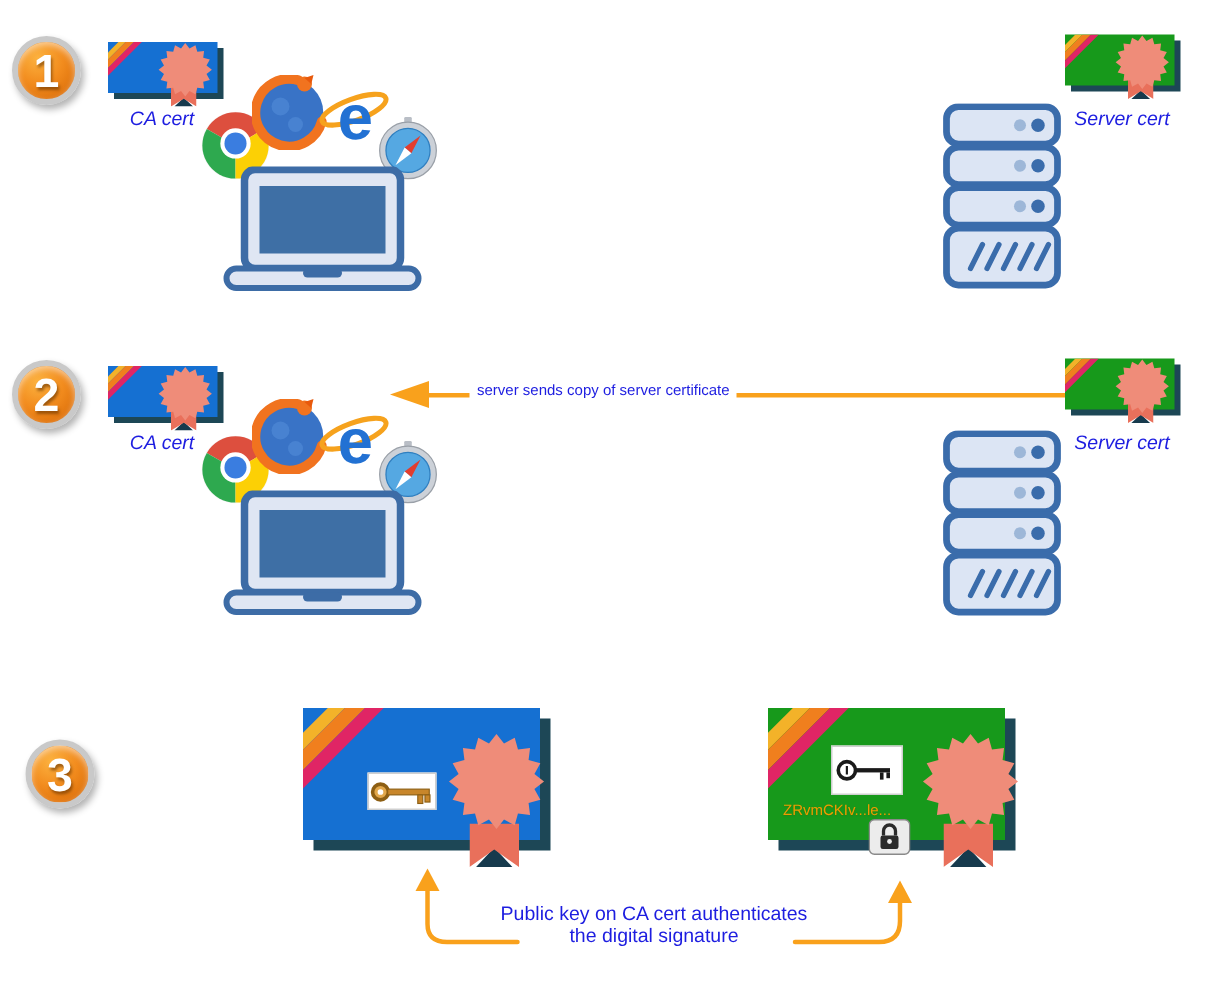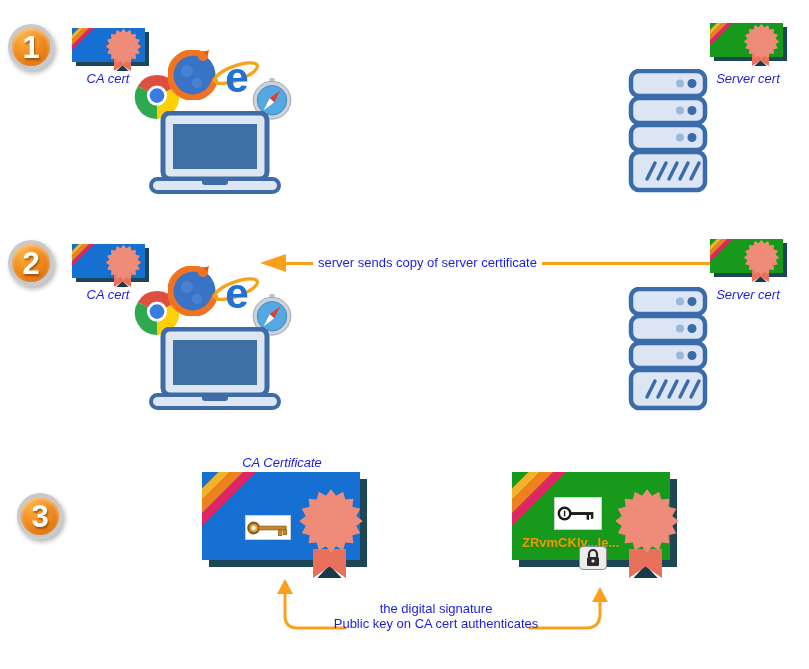--- a/index.html
+++ b/index.html
@@ -34,29 +34,29 @@
   
   .cert-lg{position:absolute;width:175px;height:115px;}
   .cert-lg .sh{position:absolute;left:7px;top:7px;width:158px;height:88px;background:var(--cert-shadow);}
   .cert-lg .card{position:absolute;left:0;top:0;width:158px;height:88px;}
   .cert-lg .stripes{position:absolute;left:0;top:0;}
   .cert-lg .tail{position:absolute;width:33px;height:29px;top:77px;z-index:2;}
   .cert-lg .rosette{position:absolute;top:16px;width:66px;height:66px;z-index:3;}
   .keybox{position:absolute;background:#fff;border:1px solid #cfcfcf;display:flex;align-items:center;justify-content:center;z-index:2;}
   .blue{background:var(--cert-blue);} .green{background:var(--cert-green);}
 
-  .sig{position:absolute;font-weight:bold;font-size:13px;color:var(--signature);z-index:3;white-space:nowrap;
+  .sig{position:absolute;font-weight:normal;font-size:10px;color:var(--signature);z-index:3;white-space:nowrap;
     text-shadow:0 1px 1px rgba(90,60,0,.25);}
   .lock{position:absolute;z-index:5;}
 
   
   .hline{position:absolute;height:3px;background:var(--arrow);}
   .ahead-left{position:absolute;width:0;height:0;border-top:9px solid transparent;border-bottom:9px solid transparent;
     border-right:26px solid var(--arrow);}
-  .arrow-lbl{position:absolute;color:var(--txt);font-size:13px;background:#fff;padding:0 5px;white-space:nowrap;}
+  .arrow-lbl{position:absolute;color:var(--txt);font-size:10px;background:#fff;padding:0 5px;white-space:nowrap;}
 
   .caption{position:absolute;color:var(--txt);font-size:13px;line-height:15px;text-align:center;}
   .caption span{display:block;}
   .icon{position:absolute;}
 </style>
 </head>
 <body>
 
 <div id="canvas">
 
@@ -252,21 +252,20 @@
     <svg class="rosette" viewBox="0 0 100 100">
         <use href="#g-rosette"></use>
       </svg>
   </div>
   <div class="lbl" style="left:700px;top:287px;width:96px">Server cert</div>
 
   <div class="badge" style="left:17px;top:493px">
     <span>3</span>
   </div>
 
-  <div class="lbl" style="left:202px;top:455px;width:160px">CA Certificate</div>
   <div class="cert-lg" style="left:202px;top:472px">
     <div class="sh"></div>
     <div class="card blue"></div>
     <svg class="stripes" width="62" height="62" viewBox="0 0 60 60">
         <use href="#g-stripes"></use>
       </svg>
     <div class="keybox" style="left:43px;top:43px;width:46px;height:25px">
       <svg width="44" height="24" viewBox="0 0 46 24">
           <use href="#g-goldkey"></use>
         </svg>
@@ -305,17 +304,17 @@
   <svg class="icon" style="left:272px;top:578px" width="75" height="56" viewBox="0 0 75 56">
     <path d="M73,50 L26,50 Q13,50 13,38 L13,14" fill="none" style="stroke:var(--arrow)" stroke-width="3" stroke-linecap="round"></path>
     <polygon points="13,1 5,16 21,16" style="fill:var(--arrow)"></polygon>
   </svg>
   <svg class="icon" style="left:526px;top:586px" width="82" height="48" viewBox="0 0 82 48">
     <path d="M4,42 L60,42 Q74,42 74,28 L74,14" fill="none" style="stroke:var(--arrow)" stroke-width="3" stroke-linecap="round"></path>
     <polygon points="74,1 66,16 82,16" style="fill:var(--arrow)"></polygon>
   </svg>
 
   <div class="caption" style="left:318px;top:601px;width:236px">
+    <span>Public key on CA cert authenticates</span>
     <span>the digital signature</span>
-    <span>Public key on CA cert authenticates</span>
   </div>
 
 </div>
 
 </body></html>

